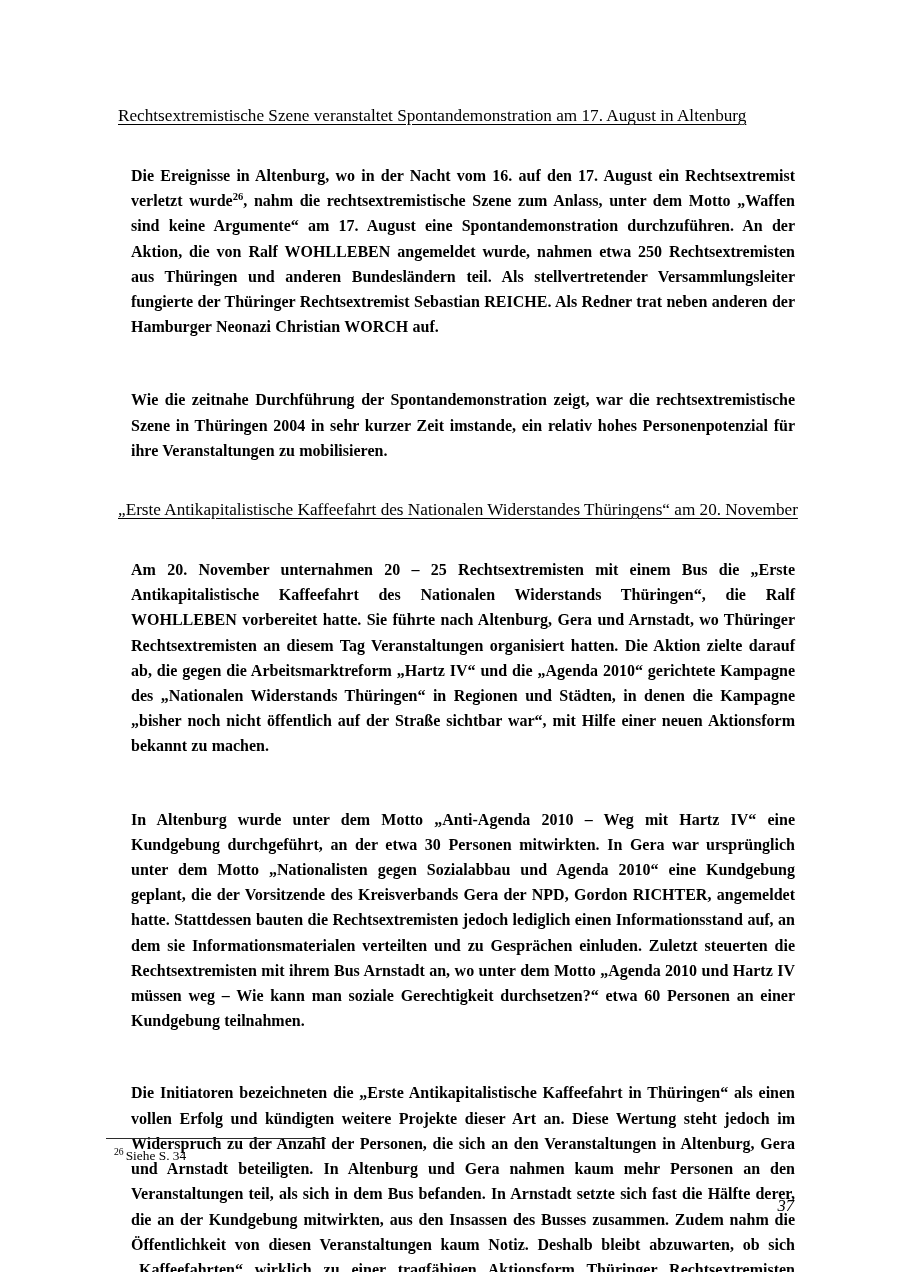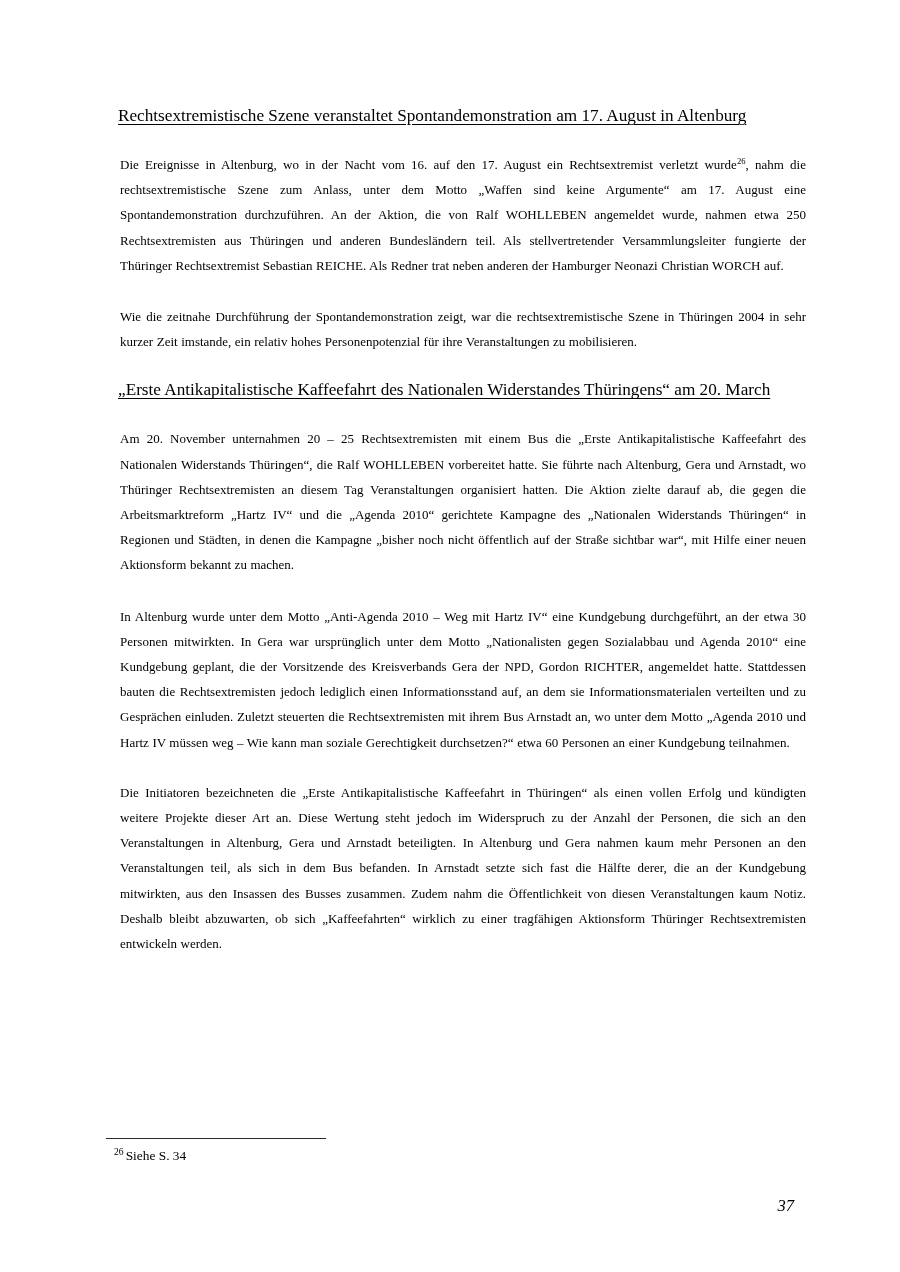--- a/index.html
+++ b/index.html
@@ -43,28 +43,29 @@
   .heading .u {
     text-decoration: underline;
     text-underline-offset: 3px;
     text-decoration-thickness: 1px;
   }
   .heading.h-two-line {
     text-align: justify;
     text-align-last: left;
   }
   p.para {
-    font-size: 13px;
+    font-size: 16px;
     line-height: 25.2px;
     text-align: justify;
     text-align-last: left;
-    margin: 2px;
+    margin: 13px;
     -webkit-hyphens: none;
     hyphens: none;
     word-spacing: 0.02em;
+    font-weight: bold;
   }
   .gap-after-heading { height: 22px; }
   .gap-para { height: 22px; }
   .gap-para-sm { height: 21px; }
   sup.fn-ref {
     font-size: 0.66em;
     vertical-align: super;
     line-height: 0;
   }
   .footnote-zone {
@@ -115,21 +116,21 @@
     <div class="gap-after-heading"></div>
 
     <p class="para"><span>Die Ereignisse in Altenburg, wo in der Nacht vom 16. auf den 17. August ein Rechtsextremist verletzt wurde</span><sup class="fn-ref">26</sup><span>, nahm die rechtsextremistische Szene zum Anlass, unter dem Motto „Waffen sind keine Argumente“ am 17. August eine Spontandemonstration durchzuführen. An der Aktion, die von Ralf WOHLLEBEN angemeldet wurde, nahmen etwa 250 Rechtsextremisten aus Thüringen und anderen Bundesländern teil. Als stellvertretender Versammlungsleiter fungierte der Thüringer Rechtsextremist Sebastian REICHE. Als Redner trat neben anderen der Hamburger Neonazi Christian WORCH auf.</span></p>
 
     <div class="gap-para"></div>
 
     <p class="para">Wie die zeitnahe Durchführung der Spontandemonstration zeigt, war die rechtsextremistische Szene in Thüringen 2004 in sehr kurzer Zeit imstande, ein relativ hohes Personenpotenzial für ihre Veranstaltungen zu mobilisieren.</p>
 
     <div class="gap-para"></div>
 
-    <h2 class="heading h-two-line"><span class="u">„Erste Antikapitalistische Kaffeefahrt des Nationalen Widerstandes Thüringens“ am 20. March</span></h2>
+    <h2 class="heading h-two-line"><span class="u">„Erste Antikapitalistische Kaffeefahrt des Nationalen Widerstandes Thüringens“ am 20. November</span></h2>
 
     <div class="gap-after-heading"></div>
 
     <p class="para">Am 20. November unternahmen 20 – 25 Rechtsextremisten mit einem Bus die „Erste Antikapitalistische Kaffeefahrt des Nationalen Widerstands Thüringen“, die Ralf WOHLLEBEN vorbereitet hatte.  Sie führte nach Altenburg, Gera und Arnstadt, wo Thüringer Rechtsextremisten an diesem Tag Veranstaltungen organisiert hatten. Die Aktion zielte darauf ab, die gegen die Arbeitsmarktreform „Hartz IV“ und die „Agenda 2010“ gerichtete Kampagne des „Nationalen Widerstands Thüringen“ in Regionen und Städten, in denen die Kampagne „bisher noch nicht öffentlich auf der Straße sichtbar war“, mit Hilfe einer neuen Aktionsform bekannt zu machen.</p>
 
     <div class="gap-para"></div>
 
     <p class="para">In Altenburg wurde unter dem Motto „Anti-Agenda 2010 – Weg mit Hartz IV“ eine Kundgebung durchgeführt, an der etwa 30 Personen mitwirkten. In Gera war ursprünglich unter dem Motto „Nationalisten gegen Sozialabbau und Agenda 2010“ eine Kundgebung geplant, die der Vorsitzende des Kreisverbands Gera der NPD, Gordon RICHTER, angemeldet hatte. Stattdessen bauten die Rechtsextremisten jedoch lediglich einen Informationsstand auf, an dem sie Informationsmaterialen verteilten und zu Gesprächen einluden. Zuletzt steuerten die Rechtsextremisten mit ihrem Bus Arnstadt an, wo unter dem Motto „Agenda 2010 und Hartz IV müssen weg – Wie kann man soziale Gerechtigkeit durchsetzen?“ etwa 60 Personen an einer Kundgebung teilnahmen.</p>
 
     <div class="gap-para-sm"></div>

